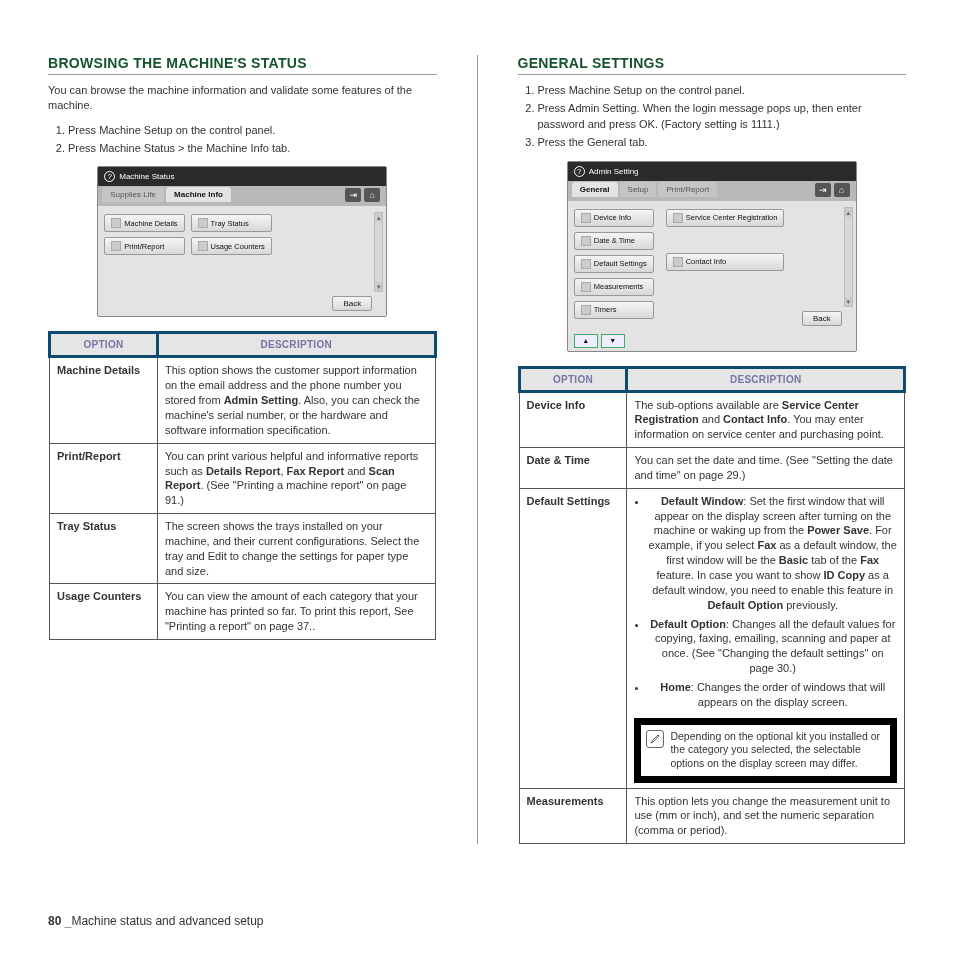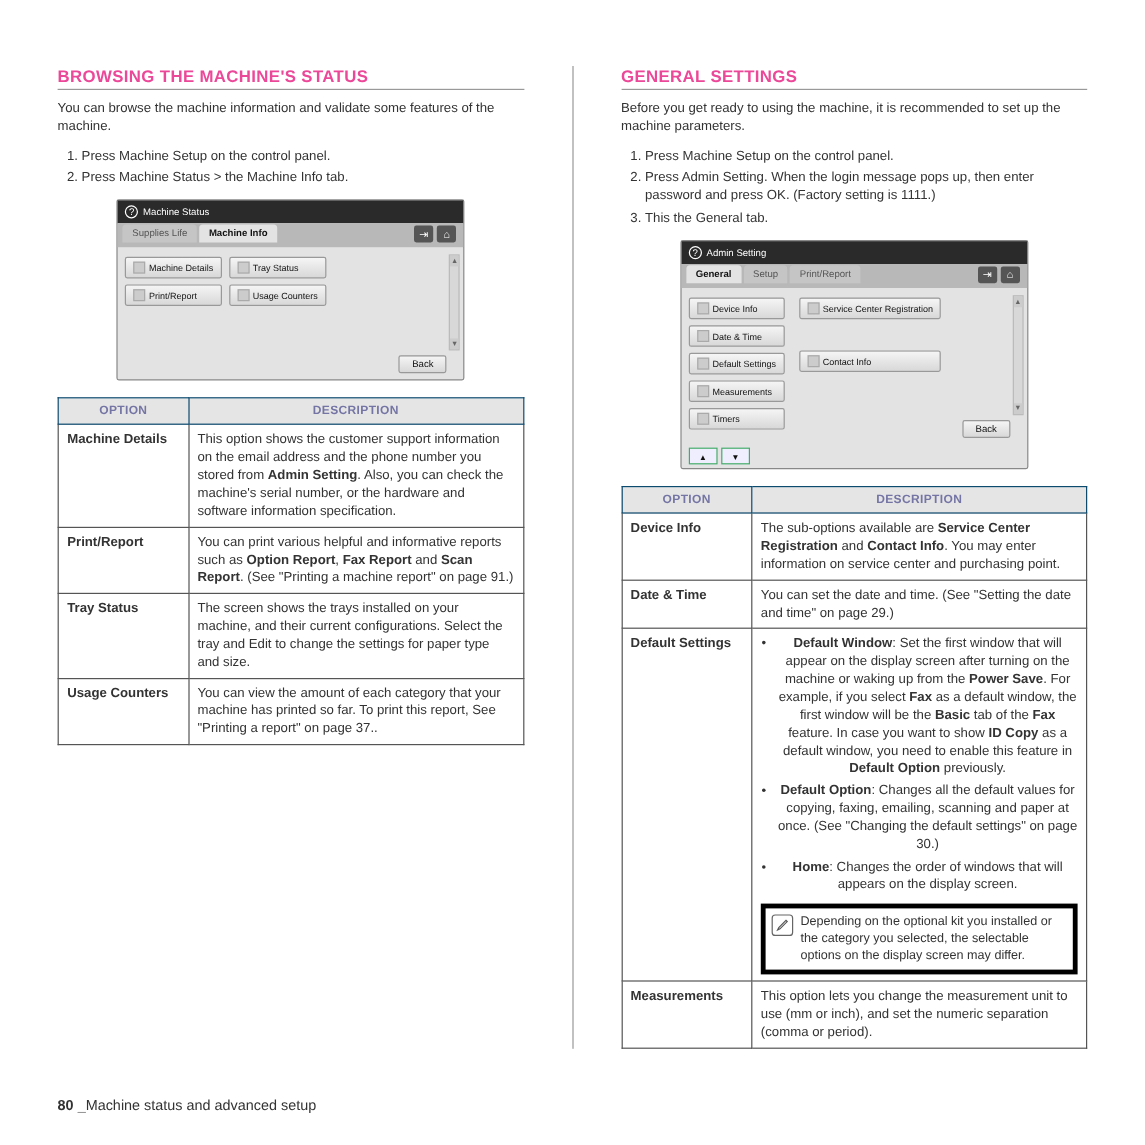--- a/index.html
+++ b/index.html
@@ -23,21 +23,21 @@
     min-width: 0;
   }
   .col-divider {
     width: 1px;
     background: #999;
     align-self: stretch;
   }
   h2.section-title {
     font-size: 14px;
     font-weight: bold;
-    color: #ec4899;
+    color: #14532d;
     letter-spacing: 0.3px;
     border-bottom: 1px solid #999;
     padding-bottom: 3px;
     margin-bottom: 8px;
   }
   .intro { margin-bottom: 10px; line-height: 1.35; }
   ol.steps { list-style: decimal; padding-left: 20px; margin-bottom: 10px; }
   ol.steps li { margin-bottom: 3px; line-height: 1.4; }
   ol.steps b { font-weight: normal; }
 
@@ -143,36 +143,36 @@
     border-collapse: collapse;
     border: 1px solid #555;
     font-size: 11px;
   }
   table.optdesc th {
     background: #e5e5e5;
     color: #7575a5;
     font-weight: bold;
     text-align: center;
     padding: 5px;
-    border: 1px solid #0c4a6e;
+    border: 3px solid #0c4a6e;
     font-size: 10px;
     letter-spacing: 0.3px;
   }
   table.optdesc th.colopt { width: 28%; }
   table.optdesc td {
     border: 1px solid #555;
     padding: 5px 7px;
     vertical-align: top;
     line-height: 1.35;
   }
   table.optdesc td.optname { font-weight: bold; }
   table.optdesc ul { list-style: disc; padding-left: 14px; text-align: center; }
   table.optdesc ul li { margin-bottom: 4px; }
   .note-box {
-    border: 4px solid #000000;
+    border: 7px solid #000000;
     margin-top: 8px;
     display: flex;
     gap: 6px;
     padding: 5px;
     font-size: 10.5px;
     line-height: 1.3;
   }
   .note-icon {
     width: 18px; height: 18px; border: 1px solid #666; border-radius: 3px;
     display: flex; align-items: center; justify-content: center;
@@ -251,48 +251,47 @@
         <th>DESCRIPTION</th>
       </tr>
       </tbody>
         <tbody id="left-rows">
           <tr>
             <td class="optname">Machine Details</td>
             <td>This option shows the customer support information on the email address and the phone number you stored from <b>Admin Setting</b>. Also, you can check the machine's serial number, or the hardware and software information specification.</td>
           </tr>
           <tr>
             <td class="optname">Print/Report</td>
-            <td>You can print various helpful and informative reports such as <b>Option Report</b>, <b>Fax Report</b> and <b>Scan Report</b>. (See "Printing a machine report" on page 91.)</td>
+            <td>You can print various helpful and informative reports such as <b>Details Report</b>, <b>Fax Report</b> and <b>Scan Report</b>. (See "Printing a machine report" on page 91.)</td>
           </tr>
           <tr>
             <td class="optname">Tray Status</td>
             <td>The screen shows the trays installed on your machine, and their current configurations. Select the tray and Edit to change the settings for paper type and size.</td>
           </tr>
           <tr>
             <td class="optname">Usage Counters</td>
             <td>You can view the amount of each category that your machine has printed so far. To print this report, See "Printing a report" on page 37..</td>
           </tr>
         </tbody>
     </table>
   </div>
 
   <div class="col-divider"></div>
 
   <div class="column">
     <h2 class="section-title">GENERAL SETTINGS</h2>
-    <p class="intro">Before you get ready to using the machine, it is recommended to set up the machine parameters.</p>
     <ol class="steps">
       <li>
         <span>Press </span><b>Machine Setup</b><span> on the control panel.</span>
       </li>
       <li>
         <span>Press </span><b>Admin Setting</b><span>. When the login message pops up, then enter password and press </span><b>OK</b><span>. (Factory setting is 1111.)</span>
       </li>
       <li>
-        <span>This the </span><b>General</b><span> tab.</span>
+        <span>Press the </span><b>General</b><span> tab.</span>
       </li>
     </ol>
 
     <div class="mini-ui">
       <div class="mini-titlebar">
         <span class="help-circle">?</span>
         <span>Admin Setting</span>
       </div>
       <div class="mini-tabs">
         <div class="mini-tab active">General</div>

